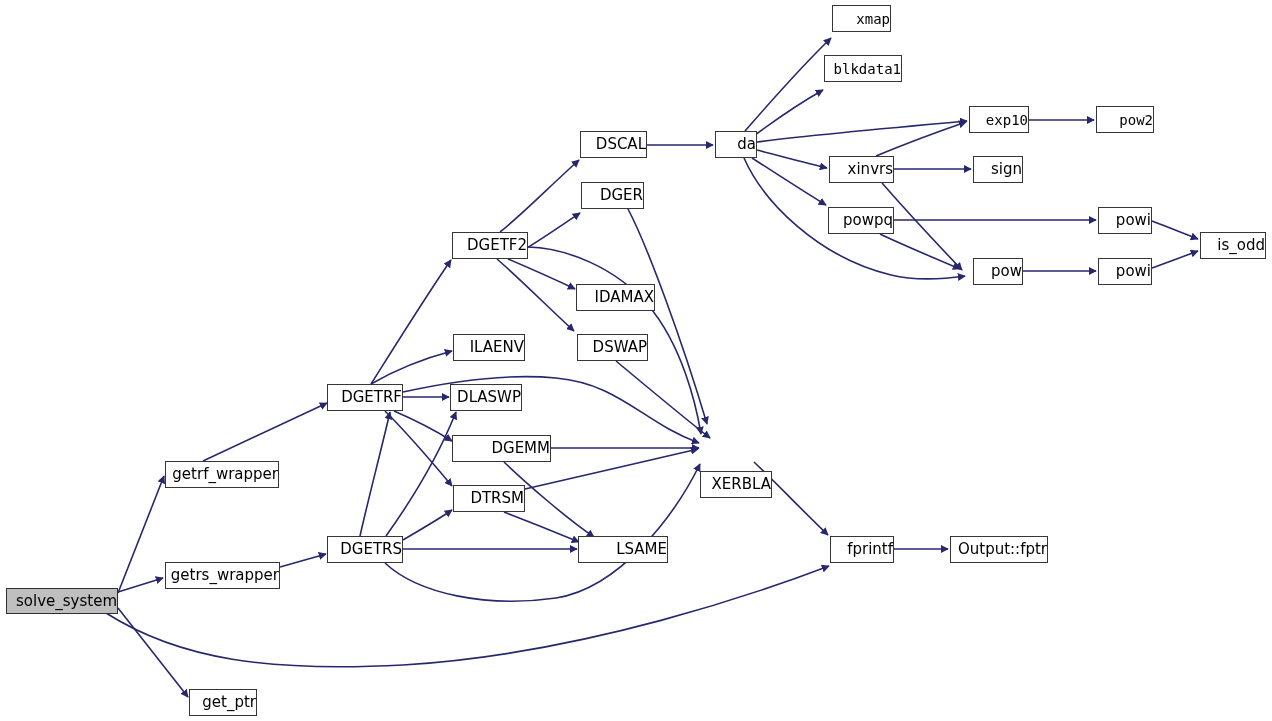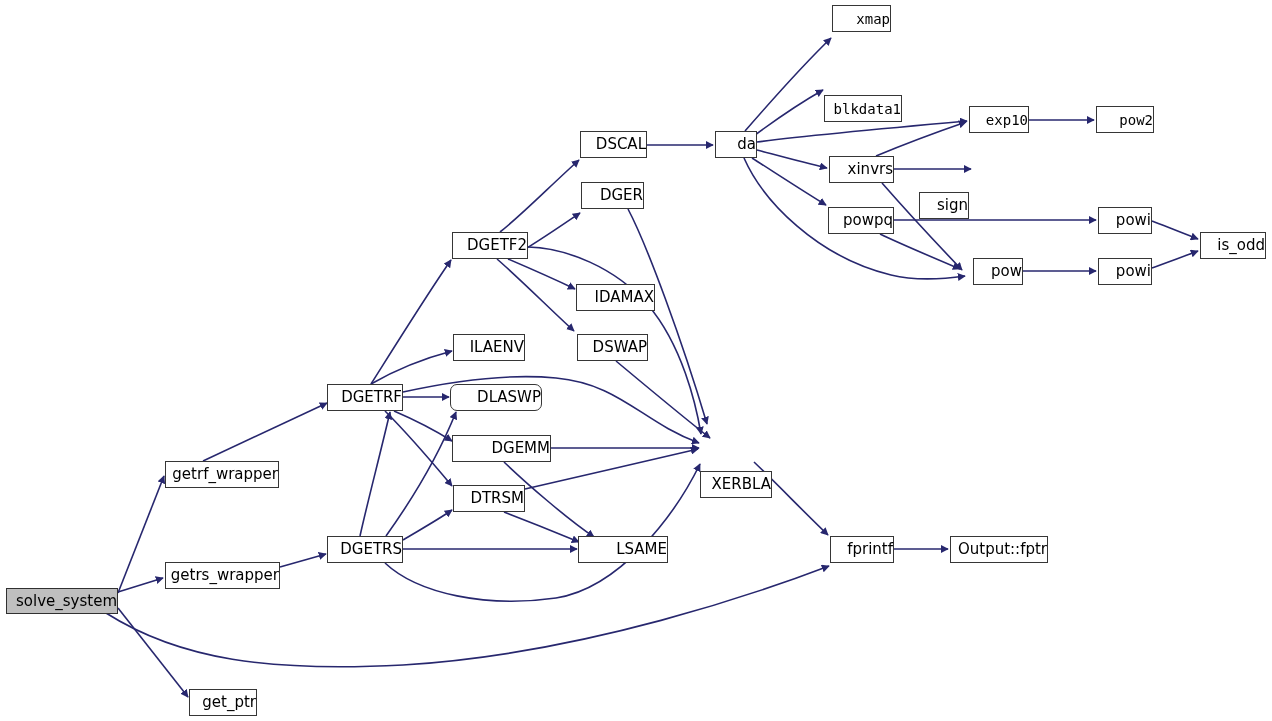--- a/index.html
+++ b/index.html
@@ -130,21 +130,21 @@
       </div>
       <div class="gnode" style="left: 327px; top: 536px; width: 76px; height: 27px;">
         <span class="lbl">DGETRS</span>
       </div>
       <div class="gnode" style="left: 452px; top: 232px; width: 76px; height: 27px;">
         <span class="lbl">DGETF2</span>
       </div>
       <div class="gnode" style="left: 453px; top: 334px; width: 72px; height: 27px;">
         <span class="lbl">ILAENV</span>
       </div>
-      <div class="gnode" style="left: 450px; top: 384px; width: 92px; height: 27px; border-radius: 7px;">
+      <div class="gnode" style="left: 450px; top: 384px; width: 72px; height: 27px;">
         <span class="lbl">DLASWP</span>
       </div>
       <div class="gnode" style="left: 452px; top: 435px; width: 99px; height: 27px;">
         <span class="lbl">DGEMM</span>
       </div>
       <div class="gnode" style="left: 453px; top: 485px; width: 72px; height: 27px;">
         <span class="lbl">DTRSM</span>
       </div>
       <div class="gnode" style="left: 580px; top: 131px; width: 67px; height: 27px;">
         <span class="lbl">DSCAL</span>
@@ -163,36 +163,36 @@
       </div>
       <div class="gnode" style="left: 715px; top: 131px; width: 42px; height: 27px;">
         <span class="lbl">da</span>
       </div>
       <div class="gnode" style="left: 700px; top: 435px; width: 72px; height: 27px; margin-top: 36px;">
         <span class="lbl">XERBLA</span>
       </div>
       <div class="gnode mono" style="left: 832px; top: 5px; width: 59px; height: 27px;">
         <span class="lbl">xmap</span>
       </div>
-      <div class="gnode mono" style="left: 824px; top: 55px; width: 78px; height: 27px; margin-top: 40px;">
+      <div class="gnode mono" style="left: 824px; top: 55px; width: 78px; height: 27px;">
         <span class="lbl">blkdata1</span>
       </div>
       <div class="gnode" style="left: 829px; top: 156px; width: 65px; height: 27px;">
         <span class="lbl">xinvrs</span>
       </div>
       <div class="gnode" style="left: 828px; top: 207px; width: 66px; height: 27px;">
         <span class="lbl">powpq</span>
       </div>
       <div class="gnode" style="left: 830px; top: 536px; width: 64px; height: 27px;">
         <span class="lbl">fprintf</span>
       </div>
       <div class="gnode mono" style="left: 969px; top: 106px; width: 60px; height: 27px;">
         <span class="lbl">exp10</span>
       </div>
-      <div class="gnode" style="left: 919px; top: 156px; width: 50px; height: 27px; margin-top: 36px;">
+      <div class="gnode" style="left: 973px; top: 156px; width: 50px; height: 27px;">
         <span class="lbl">sign</span>
       </div>
       <div class="gnode" style="left: 973px; top: 258px; width: 50px; height: 27px;">
         <span class="lbl">pow</span>
       </div>
       <div class="gnode" style="left: 950px; top: 536px; width: 98px; height: 27px;">
         <span class="lbl">Output::fptr</span>
       </div>
       <div class="gnode mono" style="left: 1096px; top: 106px; width: 58px; height: 27px;">
         <span class="lbl">pow2</span>

